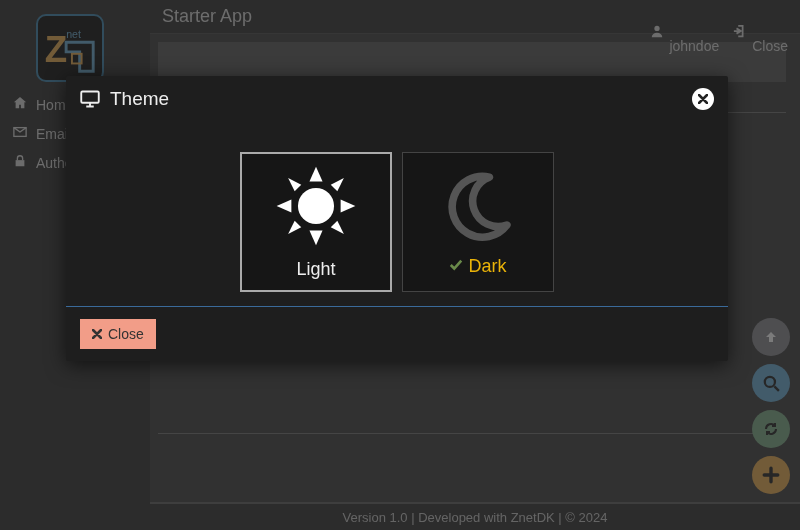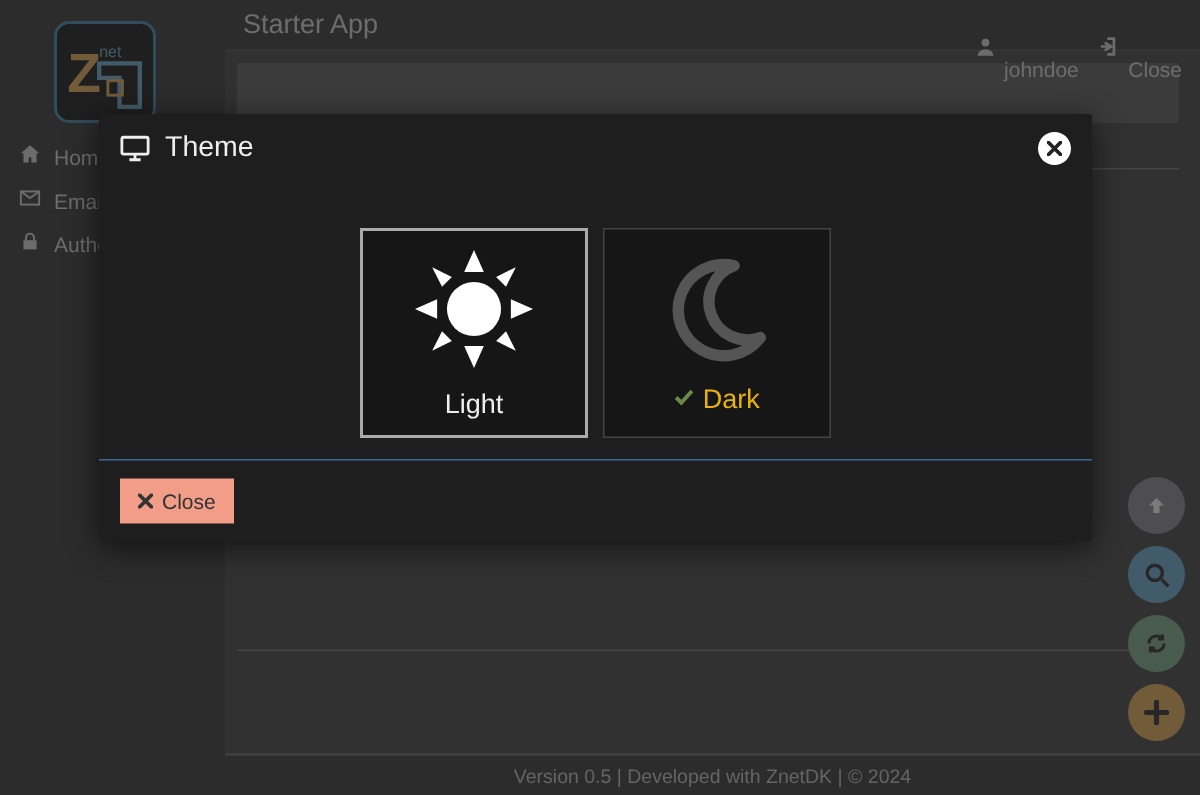--- a/index.html
+++ b/index.html
@@ -211,21 +211,21 @@
       </svg>
   </div>
   <div class="fab add" title="Add">
     <svg width="18" height="18" viewBox="0 0 16 16">
         <path d="M8 2 v12 M2 8 h12" stroke="#333" stroke-width="3" stroke-linecap="round"></path>
       </svg>
   </div>
 </div>
 
 <div class="footer">
-  <span>Version 0.5 | Developed with ZnetDK | © 2024</span>
+  <span>Version 1.0 | Developed with ZnetDK | © 2024</span>
 </div>
 
 <div class="backdrop"></div>
 
 <div class="modal">
   <div class="modal-header">
     <div class="modal-title">
       <svg width="20" height="20" viewBox="0 0 16 16">
           <rect x="1" y="2" width="14" height="9" rx="1" fill="none" stroke="#eee" stroke-width="1.5"></rect>
           <path d="M5 14 h6 M8 11 v3" stroke="#eee" stroke-width="1.5"></path>

